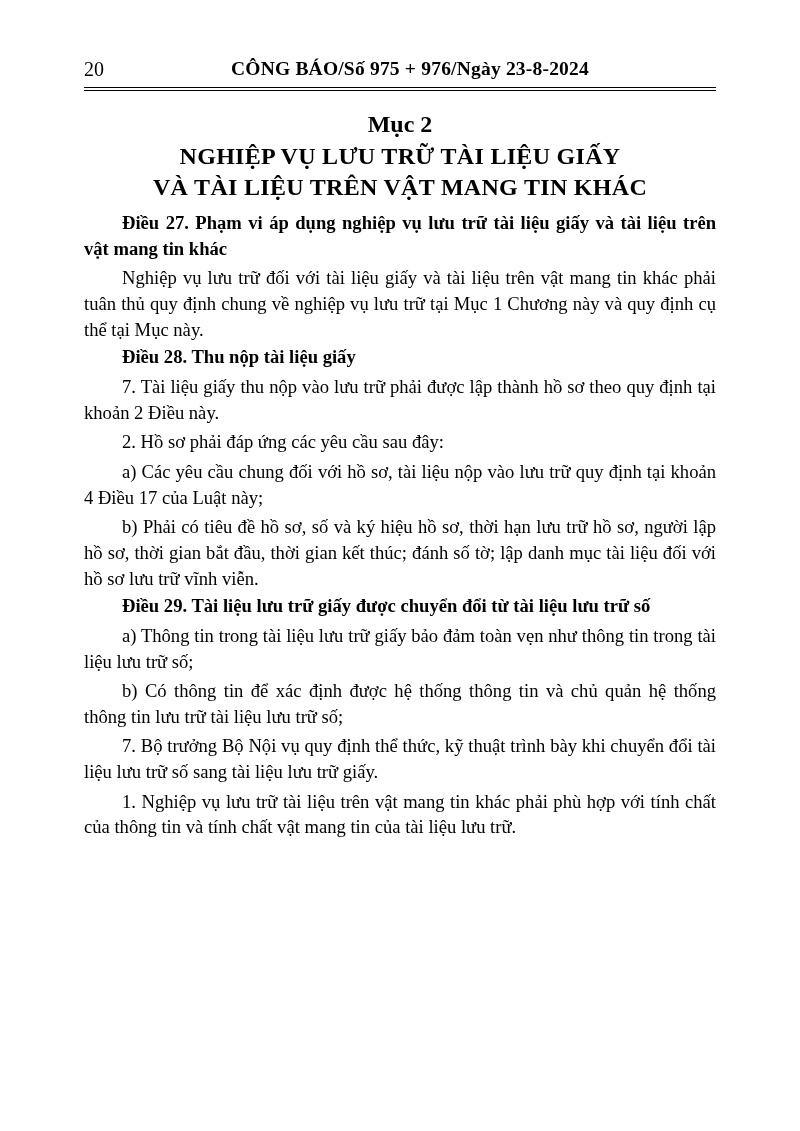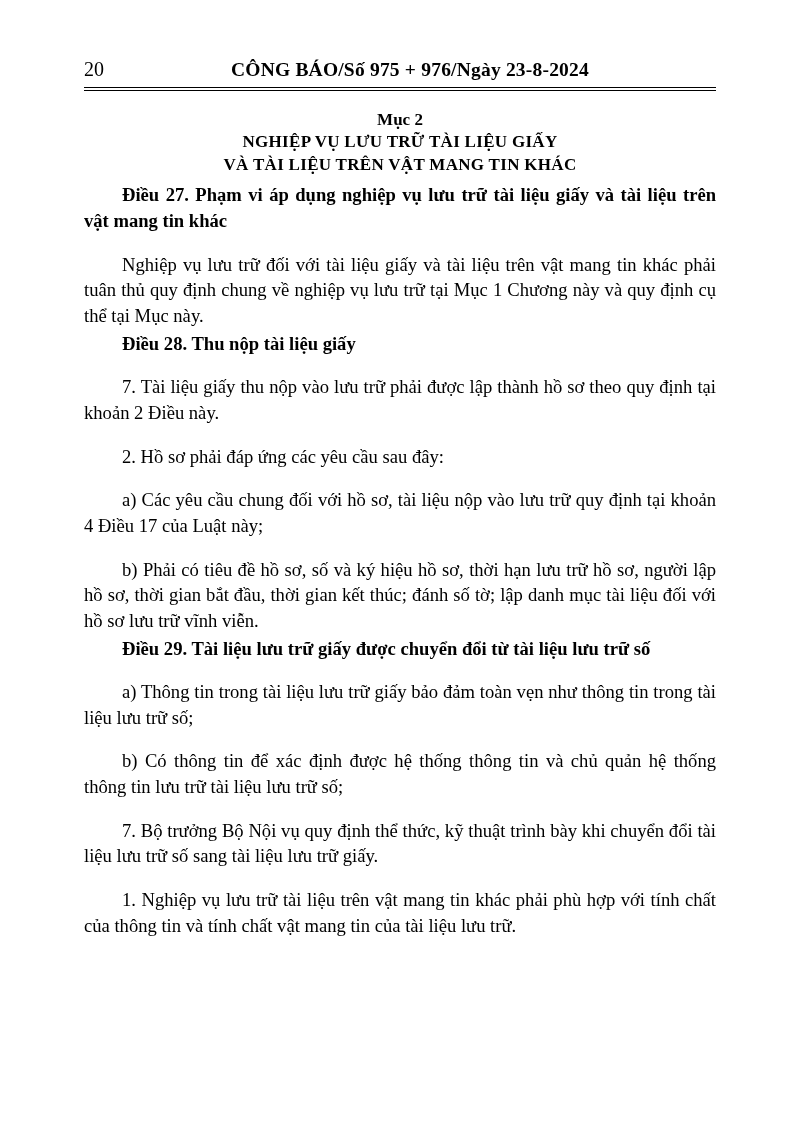--- a/index.html
+++ b/index.html
@@ -16,21 +16,21 @@
   }
   .page {
     width: 800px;
     height: 1131px;
     box-sizing: border-box;
     padding: 58px 84px 40px 84px;
     position: relative;
   }
   .header {
     display: flex;
-    align-items: center;
+    align-items: flex-start;
     justify-content: flex-start;
     font-size: 19.5px;
     font-weight: bold;
     padding-bottom: 4px;
   }
   .header-page-number {
     width: 60px;
     text-align: left;
     font-weight: normal;
     font-size: 20px;
@@ -44,36 +44,36 @@
   .header-rule {
     border-top: 1.5px solid #000;
     border-bottom: 1.5px solid #000;
     height: 2px;
     margin-top: 2px;
     margin-bottom: 18px;
   }
   .section-heading {
     text-align: center;
     font-weight: bold;
-    font-size: 17px;
+    font-size: 24px;
     line-height: 1.32;
   }
   .section-heading .line1 {
     letter-spacing: 0;
   }
   .section-heading .line2,
   .section-heading .line3 {
     letter-spacing: 0.3px;
   }
   .body-text {
     font-size: 18.6px;
     line-height: 1.38;
     text-align: justify;
     text-justify: inter-word;
-    margin-top: 18px;
+    margin-top: 4px;
     text-indent: 38px;
   }
   .body-text.art-head {
     font-weight: bold;
     margin-top: 2px;
   }
   .spacer-sm { height: 4px; }
 </style>
 </head>
 <body>

